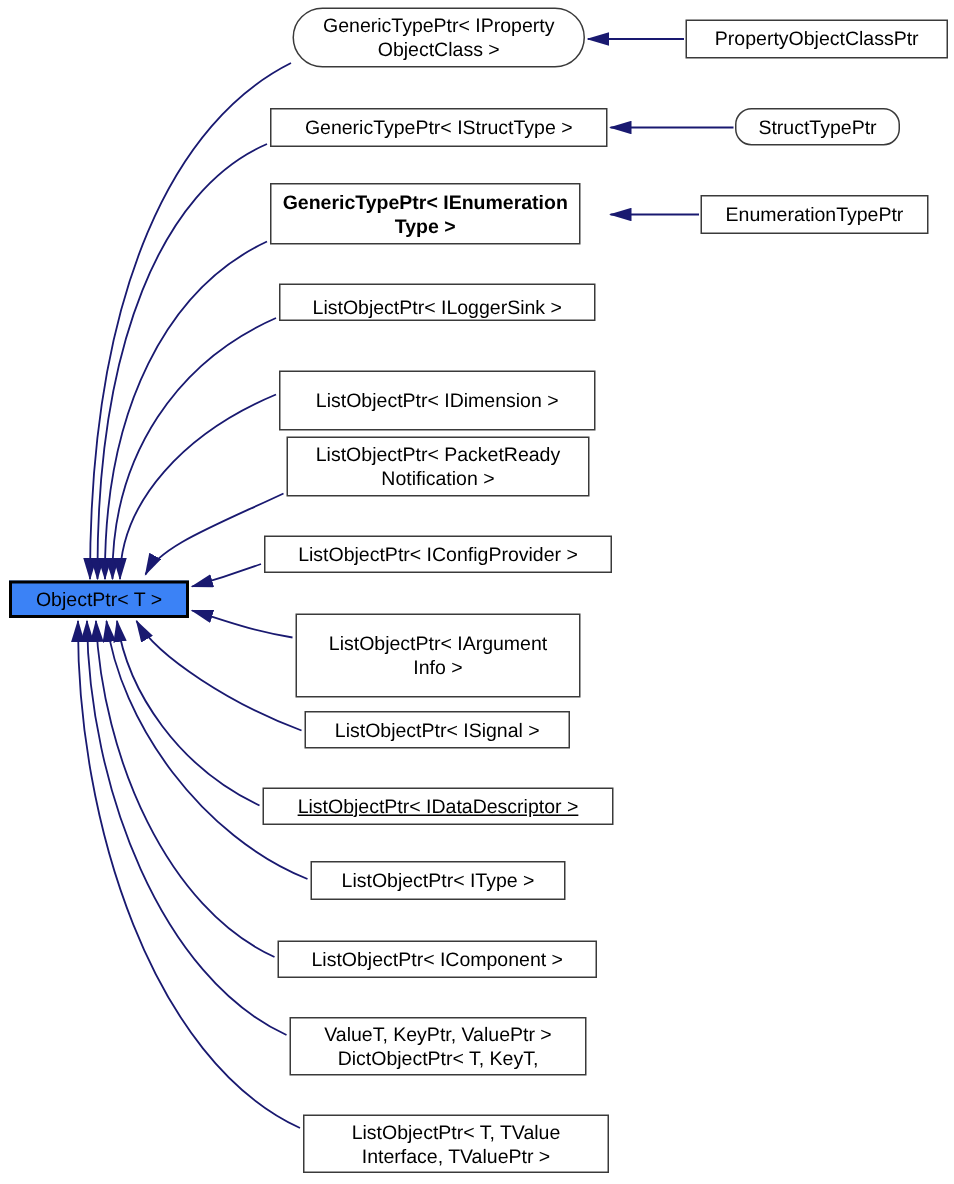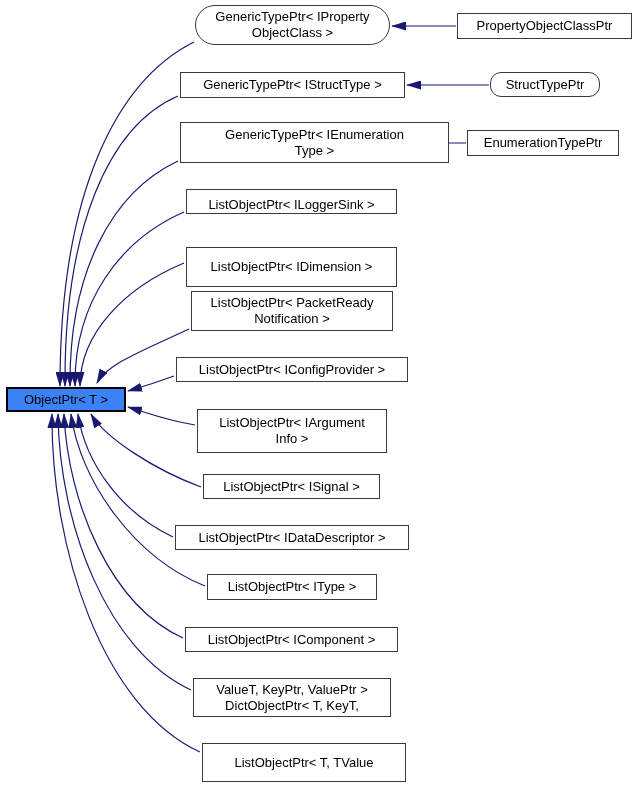--- a/index.html
+++ b/index.html
@@ -66,59 +66,60 @@
       <div class="node highlight" style="left: 6px; top: 387px; width: 120px; height: 25px;">
         <span>ObjectPtr&lt; T &gt;</span>
       </div>
       <div class="node" style="left: 195px; top: 5px; width: 195px; height: 40px; border-radius: 20px;">
         <span>GenericTypePtr&lt; IProperty</span>
         <span>ObjectClass &gt;</span>
       </div>
       <div class="node" style="left: 180px; top: 72px; width: 225px; height: 26px;">
         <span>GenericTypePtr&lt; IStructType &gt;</span>
       </div>
-      <div class="node" style="left: 180px; top: 122px; width: 269px; height: 41px;">
+      <div class="node" style="left: 180px; top: 122px; width: 207px; height: 41px; font-weight: bold;">
         <span>GenericTypePtr&lt; IEnumeration</span>
         <span>Type &gt;</span>
       </div>
       <div class="node" style="left: 186px; top: 189px; width: 211px; height: 25px; justify-content: flex-end;">
         <span>ListObjectPtr&lt; ILoggerSink &gt;</span>
       </div>
       <div class="node" style="left: 186px; top: 247px; width: 211px; height: 40px; text-align: center;">
         <span>ListObjectPtr&lt; IDimension &gt;</span>
       </div>
       <div class="node" style="left: 191px; top: 291px; width: 202px; height: 40px;">
         <span>ListObjectPtr&lt; PacketReady</span>
         <span>Notification &gt;</span>
       </div>
       <div class="node" style="left: 176px; top: 357px; width: 232px; height: 25px;">
         <span>ListObjectPtr&lt; IConfigProvider &gt;</span>
       </div>
-      <div class="node" style="left: 197px; top: 409px; width: 190px; height: 44px;">
+      <div class="node" style="left: 197px; top: 409px; width: 190px; height: 56px;">
         <span>ListObjectPtr&lt; IArgument</span>
         <span>Info &gt;</span>
       </div>
       <div class="node" style="left: 203px; top: 474px; width: 177px; height: 25px;">
         <span>ListObjectPtr&lt; ISignal &gt;</span>
       </div>
-      <div class="node" style="left: 175px; top: 525px; width: 234px; height: 25px;">
+      <div class="node" style="left: 175px; top: 525px; width: 234px; height: 25px; text-decoration: underline;">
         <span>ListObjectPtr&lt; IDataDescriptor &gt;</span>
       </div>
       <div class="node" style="left: 207px; top: 574px; width: 170px; height: 26px;">
         <span>ListObjectPtr&lt; IType &gt;</span>
       </div>
       <div class="node" style="left: 185px; top: 627px; width: 213px; height: 25px;">
         <span>ListObjectPtr&lt; IComponent &gt;</span>
       </div>
       <div class="node" style="left: 193px; top: 678px; width: 198px; height: 39px;">
         <span>ValueT, KeyPtr, ValuePtr &gt;</span>
         <span>DictObjectPtr&lt; T, KeyT,</span>
       </div>
       <div class="node" style="left: 202px; top: 743px; width: 204px; height: 39px;">
         <span>ListObjectPtr&lt; T, TValue</span>
+        <span>Interface, TValuePtr &gt;</span>
       </div>
       <div class="node" style="left: 457px; top: 13px; width: 175px; height: 26px;">
         <span>PropertyObjectClassPtr</span>
       </div>
       <div class="node" style="left: 490px; top: 72px; width: 110px; height: 25px; border-radius: 11px;">
         <span>StructTypePtr</span>
       </div>
       <div class="node" style="left: 467px; top: 130px; width: 152px; height: 26px;">
         <span>EnumerationTypePtr</span>
       </div>

